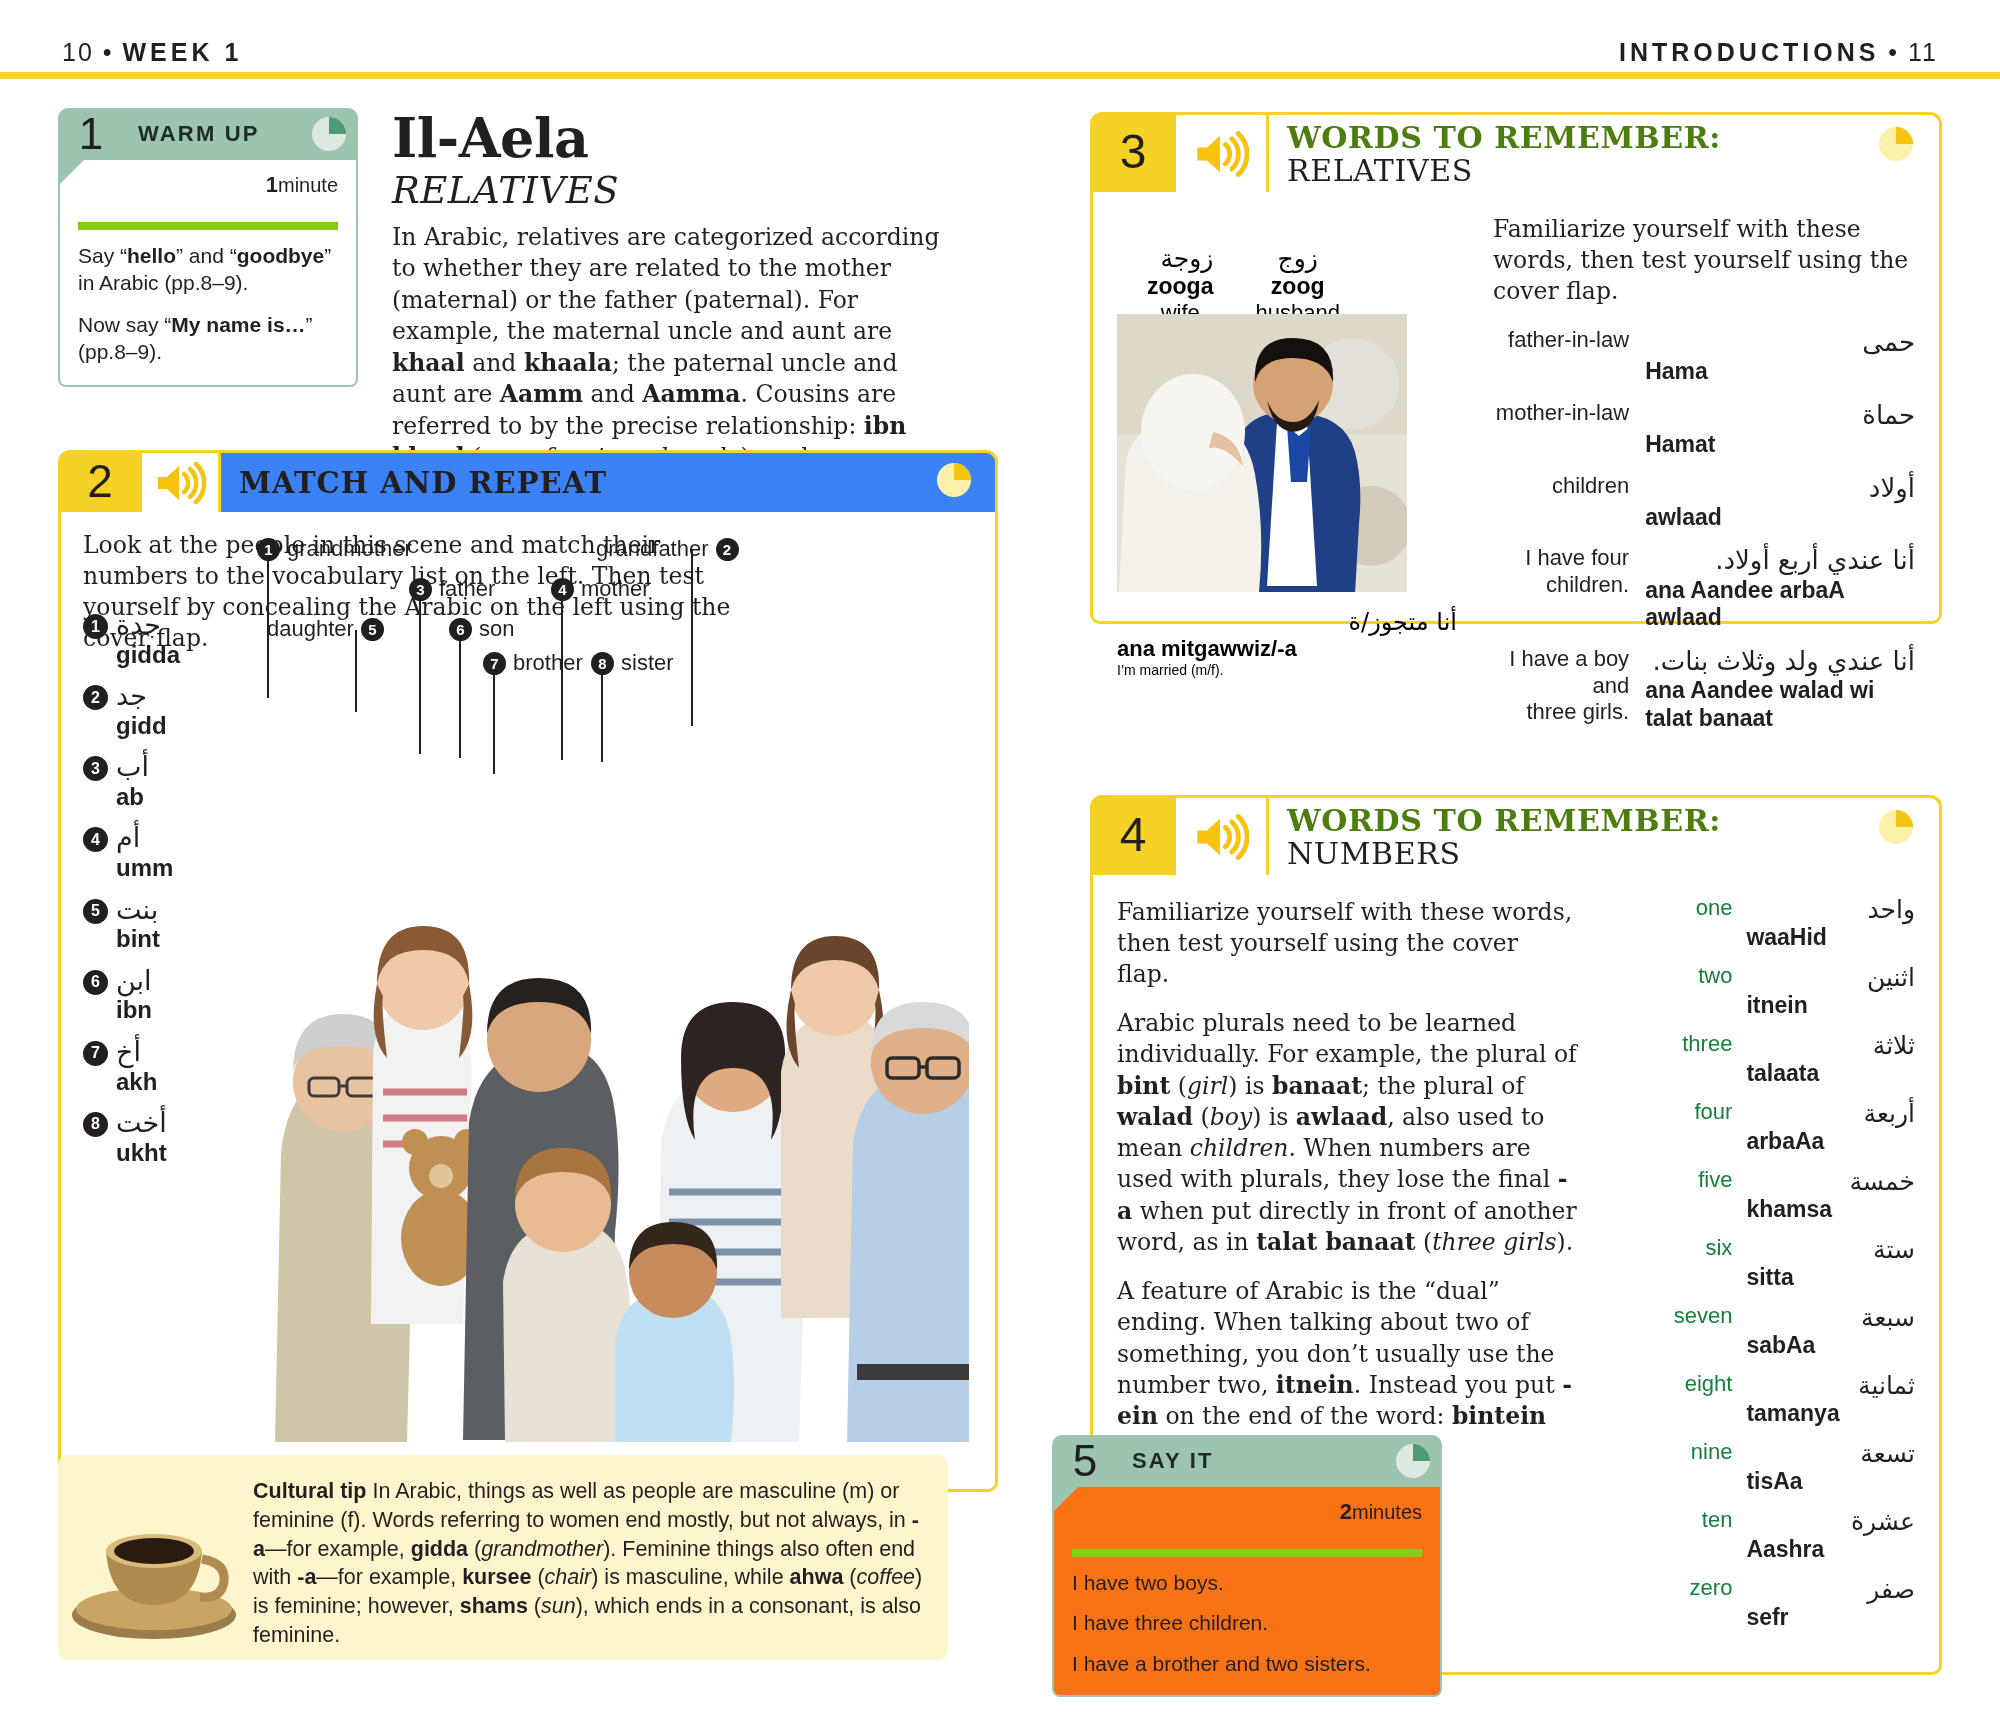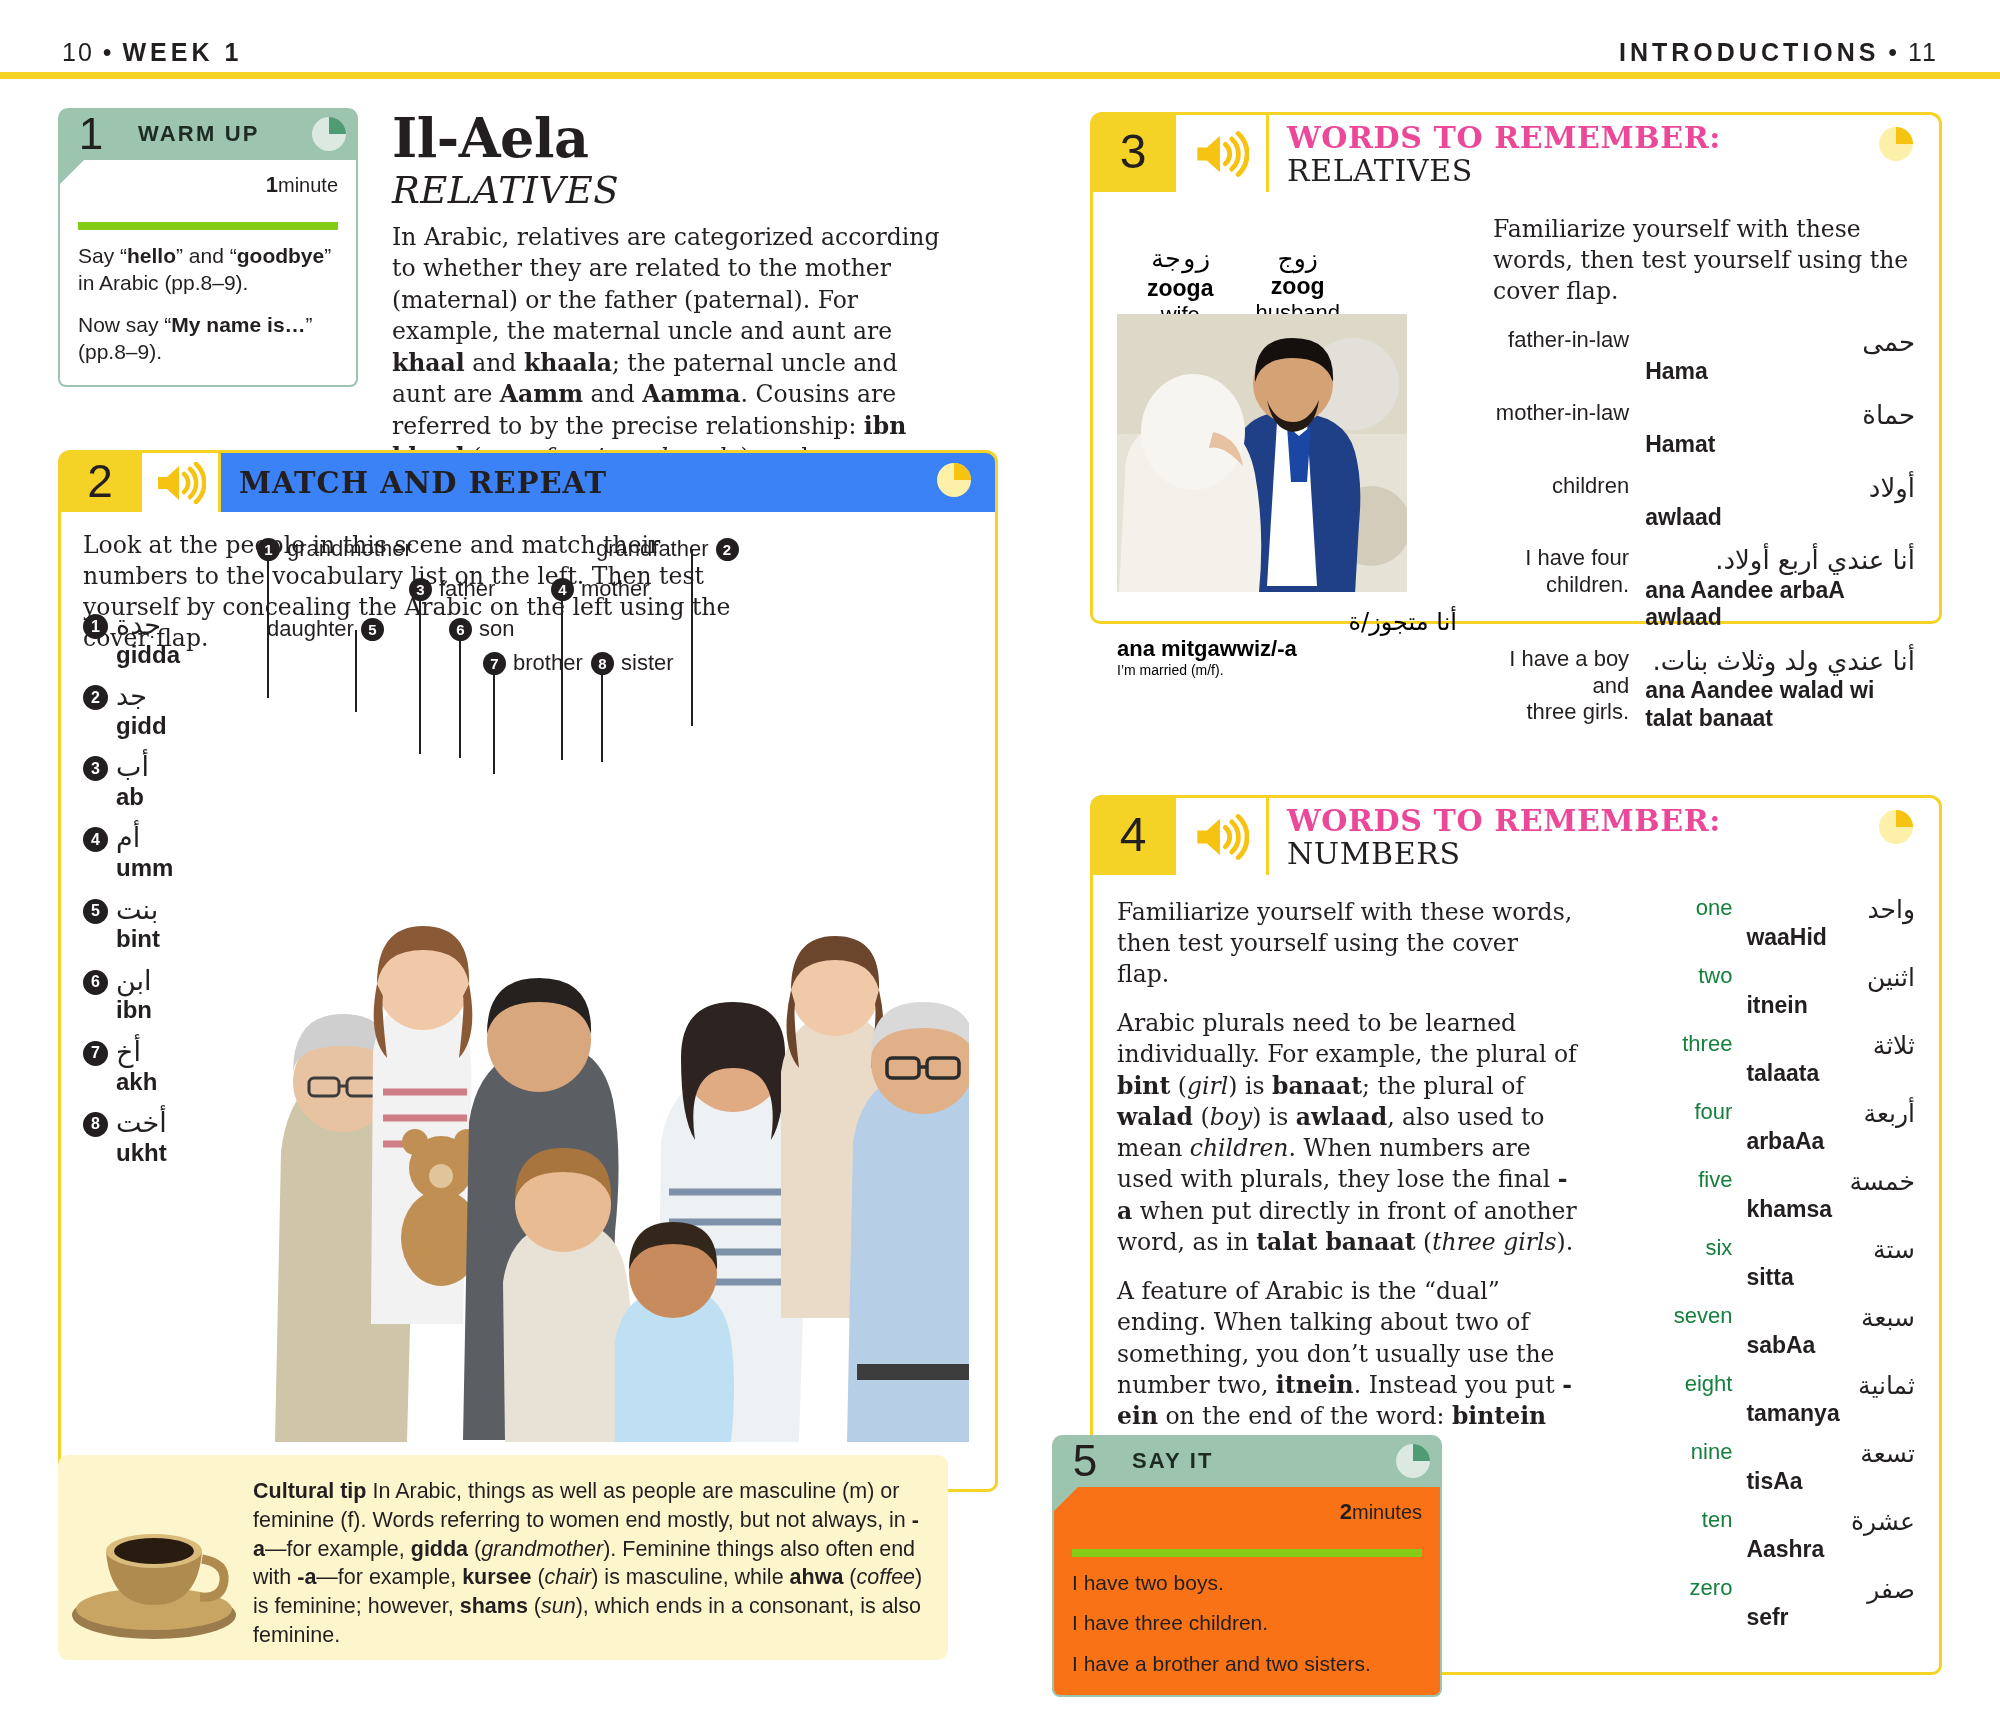--- a/index.html
+++ b/index.html
@@ -189,21 +189,21 @@
     width:90px; background:#fff; border-top:3px solid #f5d326;
     display:flex; align-items:center; justify-content:center;
   }
   .w-titlebar{
     flex:1; background:#fff; border-top:3px solid #f5d326; border-right:3px solid #f5d326;
     border-left:3px solid #f5d326; border-top-right-radius:12px;
     display:flex; flex-direction:column; justify-content:center; padding:0 18px;
     position:relative;
   }
   .w-t1{ font-family:"DejaVu Serif", serif; font-weight:700; font-size:30px;
-         letter-spacing:0.6px; color:#ec4899; line-height:1.1; }
+         letter-spacing:0.6px; color:#4d7c0f; line-height:1.1; }
   .w-t2{ font-family:"DejaVu Serif", serif; font-weight:400; font-size:30px;
          letter-spacing:0.6px; color:#231f20; line-height:1.1; }
   .w-pie{ position:absolute; right:26px; top:12px; }
   .w-time{ position:absolute; right:22px; bottom:-44px; font-size:20px; color:#231f20; }
   .w-time b{ font-weight:700; font-size:22px; }
   .wtr-body{
     border:3px solid #f5d326; border-top:none; background:#fff;
     border-bottom-left-radius:10px; border-bottom-right-radius:10px;
     position:relative; padding:20px 24px 22px 24px;
   }
@@ -549,21 +549,21 @@
           <b>4</b>&nbsp;<span>minutes</span>
         </span>
       </div>
     </div>
 
     <div class="wtr-body" style="min-height:432px;">
 
       <div style="position:absolute; left:24px; top:52px; width:330px;">
         <div style="display:flex; gap:42px; padding-left:30px;">
           <div style="text-align:center;">
-            <div style="font-size:25px; direction:rtl; font-family:Liberation Mono, monospace;">زوجة</div>
+            <div style="font-size:25px; direction:rtl; font-family:Liberation Serif, serif;text-align:right;">زوجة</div>
             <div style="font-size:23px; font-weight:700;">zooga</div>
             <div style="font-size:22px;">wife</div>
           </div>
           <div style="text-align:center;">
             <div style="font-size:25px; direction:rtl; font-family:'DejaVu Sans',sans-serif;">زوج</div>
             <div style="font-size:23px; font-weight:700;">zoog</div>
             <div style="font-size:22px;">husband</div>
           </div>
         </div>
       </div>

